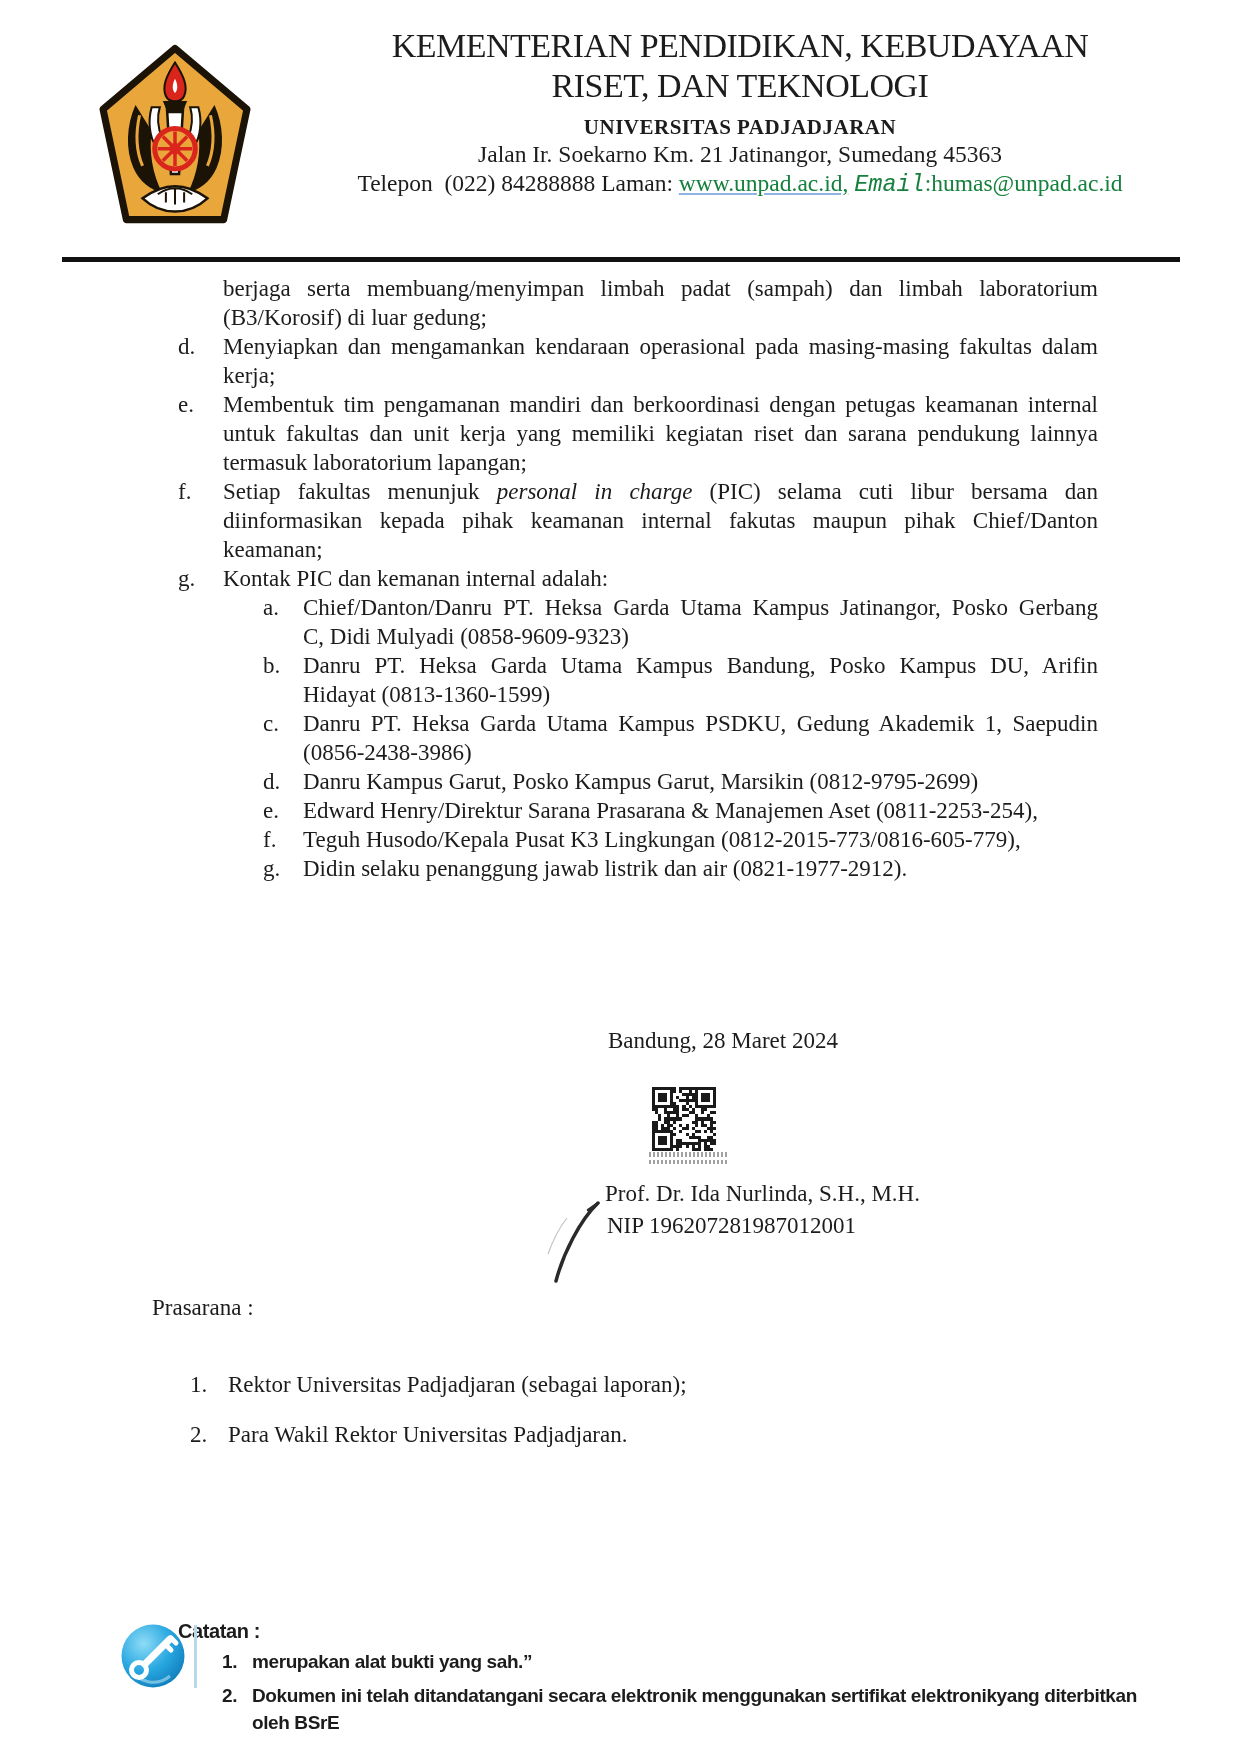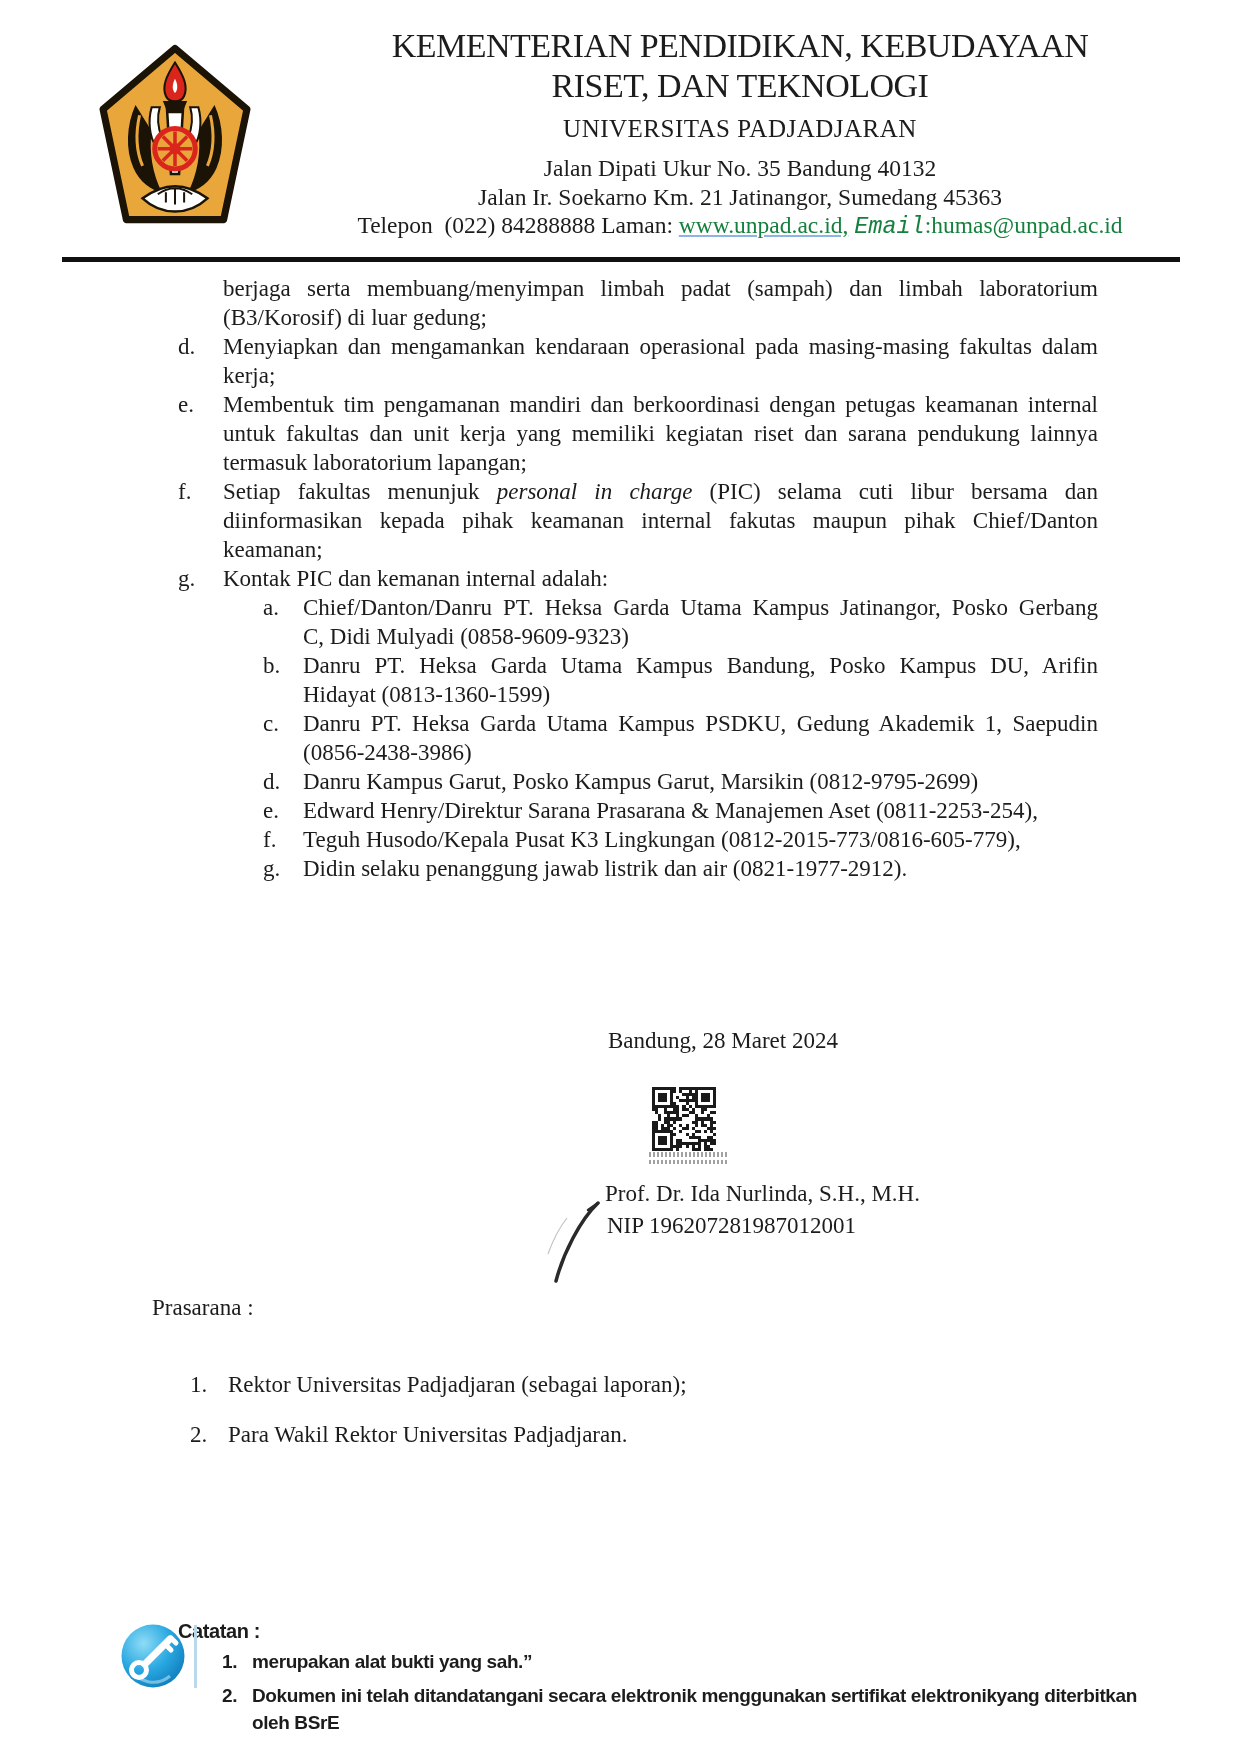--- a/index.html
+++ b/index.html
@@ -2,21 +2,21 @@
 <html><head>
 <meta charset="utf-8">
 <style>
   html,body{margin:0;padding:0;background:#fff;}
   .page{position:relative;width:1241px;height:1755px;background:#fff;overflow:hidden;
         font-family:"Liberation Serif",serif;color:#1c1c1c;border-radius:24px;}
 
   
   .letterhead-text{position:absolute;left:350px;top:26px;width:780px;text-align:center;}
   .h-ministry{font-size:34px;line-height:40px;letter-spacing:-0.5px;}
-  .h-univ{font-size:25px;font-weight:normal;letter-spacing:0.5px;margin-top:9px;}
+  .h-univ{font-size:21px;font-weight:bold;letter-spacing:0.5px;margin-top:9px;}
   .h-addr{font-size:23.5px;line-height:28.5px;}
   .h-addr.first{margin-top:11px;}
   .h-tel{font-size:23.5px;line-height:28.5px;}
   .lnk{color:#15803d;}
   .lnk.u{text-decoration:underline;text-decoration-color:#8fb4e3;}
   .lnk.it{font-style:italic;font-family:Liberation Mono, monospace;}
   .rule{position:absolute;left:62px;top:257px;width:1118px;height:5px;background:#111;}
   .logo-wrap{position:absolute;left:99px;top:44px;width:152px;height:181px;}
 
   
@@ -96,21 +96,20 @@
 
       <path d="M43 152 Q75 128 107 152 Q93 165 75 165 Q57 165 43 152 Z" fill="#fff" stroke="#1b1306" stroke-width="2.5"></path>
       <path d="M58 148 Q75 136 92 148 M66 156 L66 146 M84 156 L84 146 M75 158 L75 142" stroke="#1b1306" stroke-width="2" fill="none"></path>
     </svg>
   </div>
 
   <div class="letterhead-text">
     <div class="h-ministry">KEMENTERIAN PENDIDIKAN, KEBUDAYAAN</div>
     <div class="h-ministry">RISET, DAN TEKNOLOGI</div>
     <div class="h-univ">UNIVERSITAS PADJADJARAN</div>
-    <div class="h-addr first">Jalan Dipati Ukur No. 35 Bandung 40132</div>
     <div class="h-addr">Jalan Ir. Soekarno Km. 21 Jatinangor, Sumedang 45363</div>
     <div class="h-tel"><span>Telepon&nbsp; (022) 84288888 Laman: </span><span class="lnk u">www.unpad.ac.id,</span><span> </span><span class="lnk it">Email</span><span class="lnk">:humas@unpad.ac.id</span></div>
   </div>
 
   <div class="rule"></div>
 
   <div class="body-list">
     <div class="row cont">
       <div class="txt">
           <span class="line j">berjaga serta membuang/menyimpan limbah padat (sampah) dan limbah laboratorium</span>

